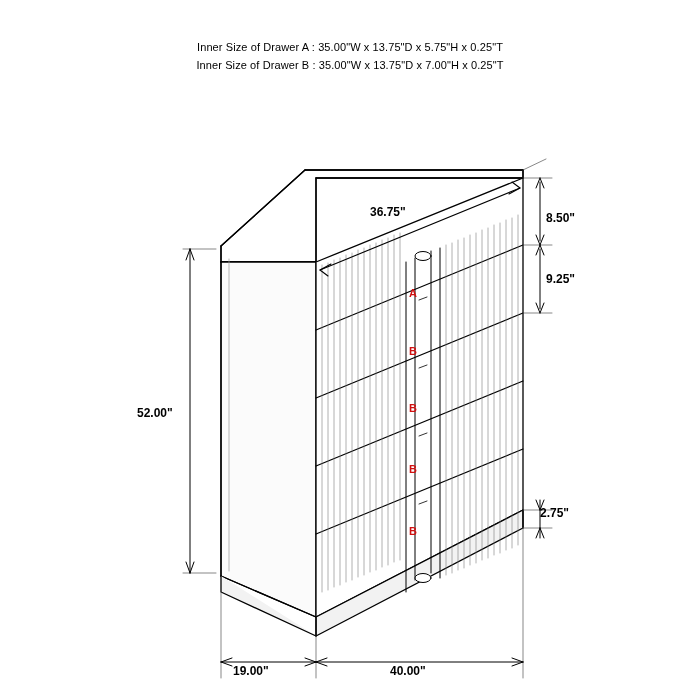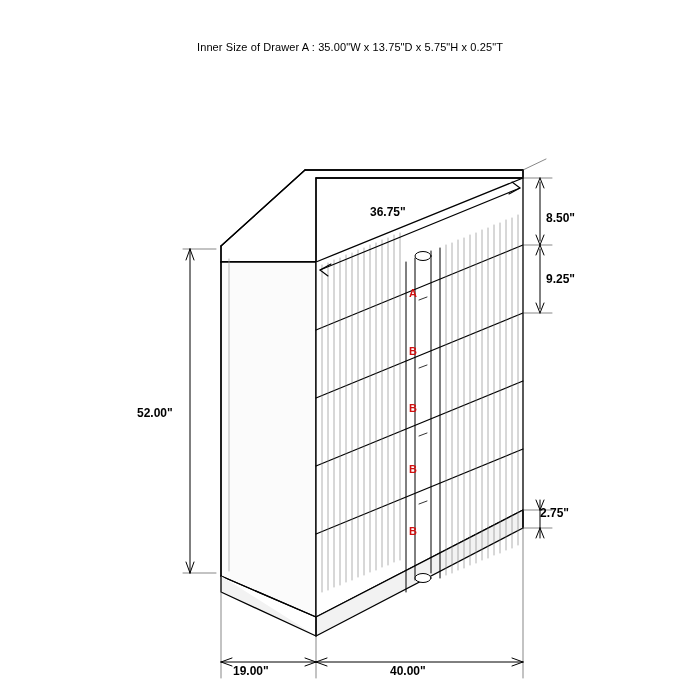--- a/index.html
+++ b/index.html
@@ -55,20 +55,21 @@
     color: #d01010;
   }
 </style>
 </head>
 <body>
 
 <div id="stage">
 
   <div class="header">
     <div>Inner Size of Drawer A : 35.00"W x 13.75"D x 5.75"H x 0.25"T</div>
+    <div>Inner Size of Drawer B : 35.00"W x 13.75"D x 7.00"H x 0.25"T</div>
   </div>
 
   <svg class="diagram" viewBox="0 0 700 700">
     <g fill="none" stroke="#000000" stroke-width="1.3" stroke-linejoin="round" stroke-linecap="round">
 
       <g>
         <path d="M221 246 L305 170 L523 170 L523 178 L316 178 L316 262 L221 262 Z" fill="#ffffff"></path>
         <path d="M305 170 L523 170"></path>
         <path d="M221 246 L305 170"></path>
         <path d="M221 246 L221 262"></path>

